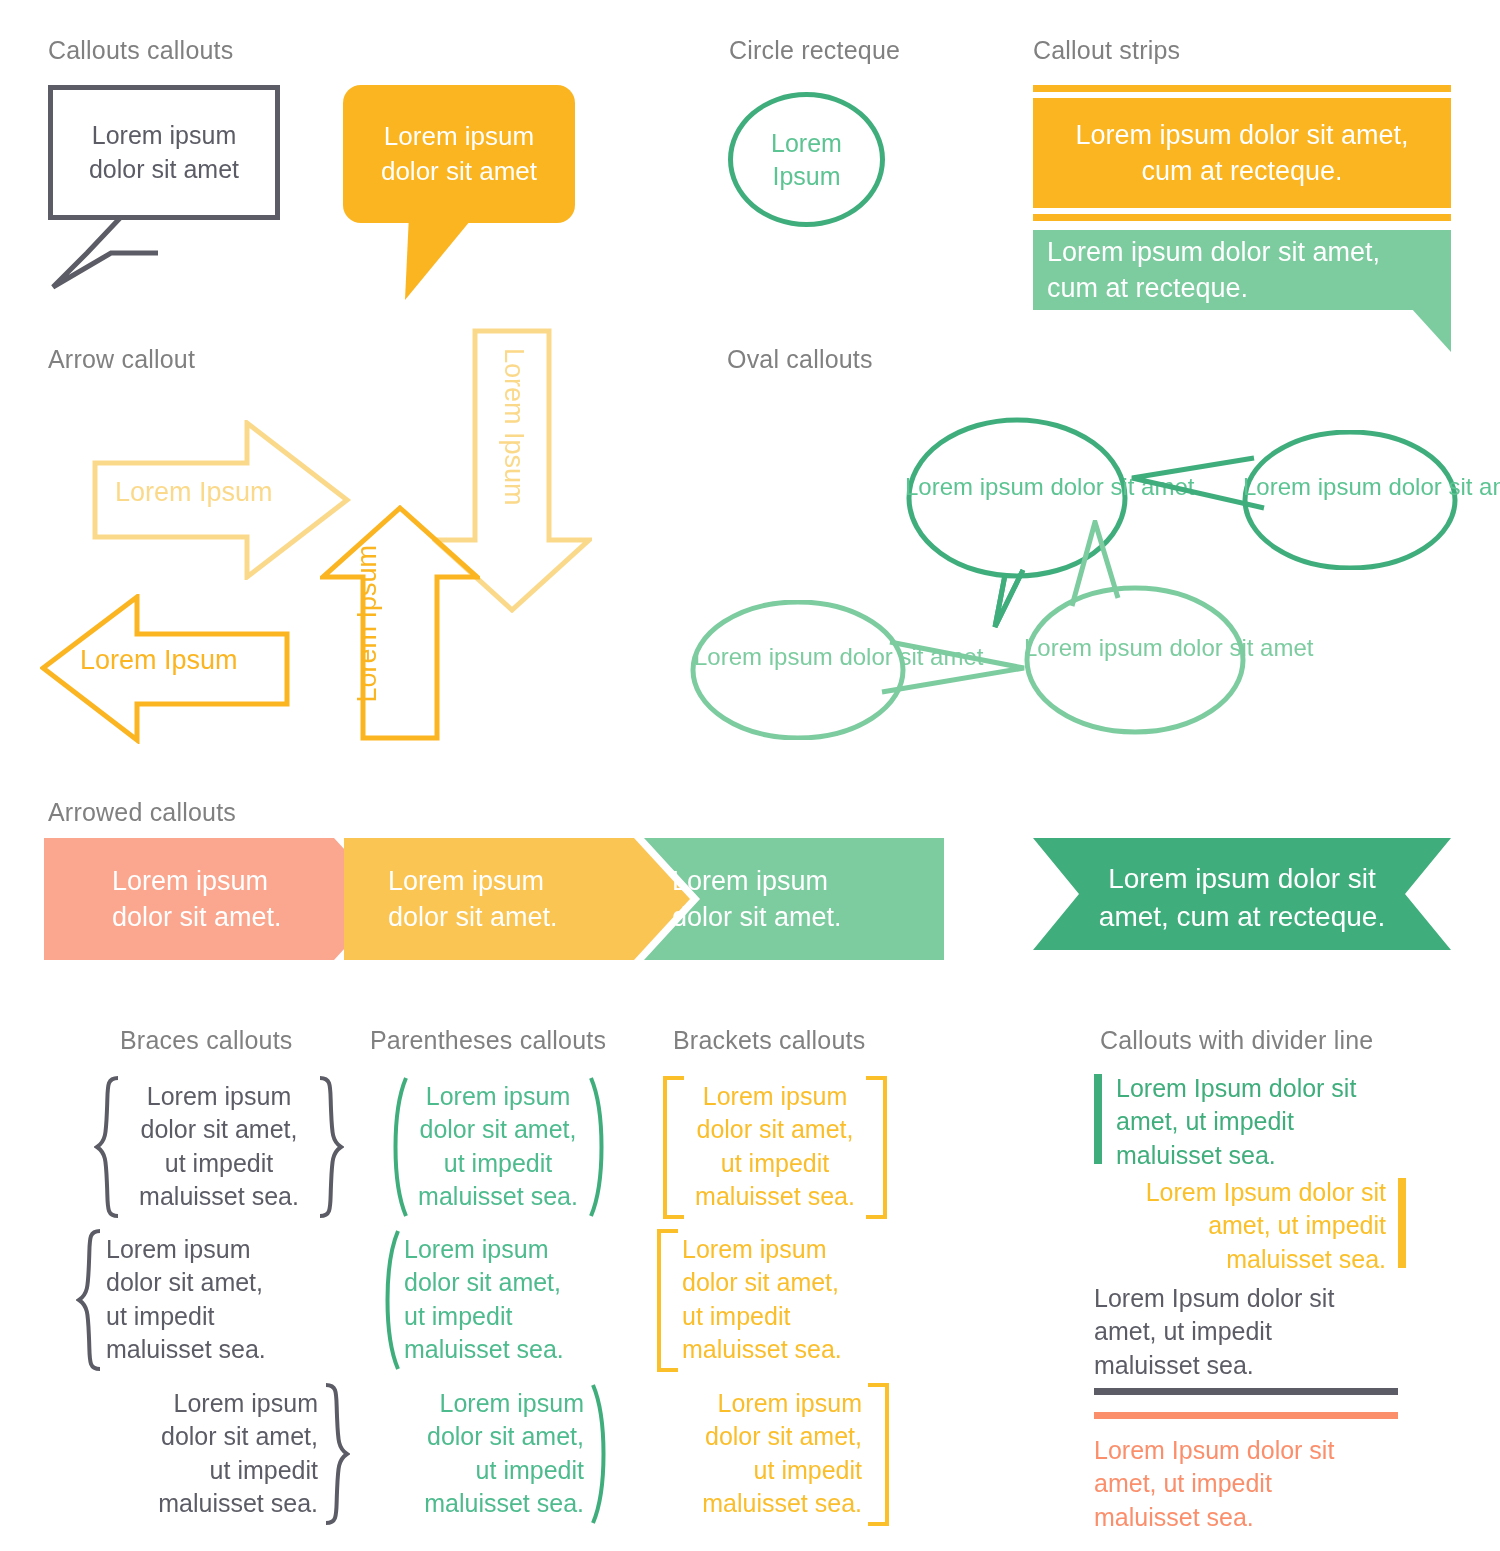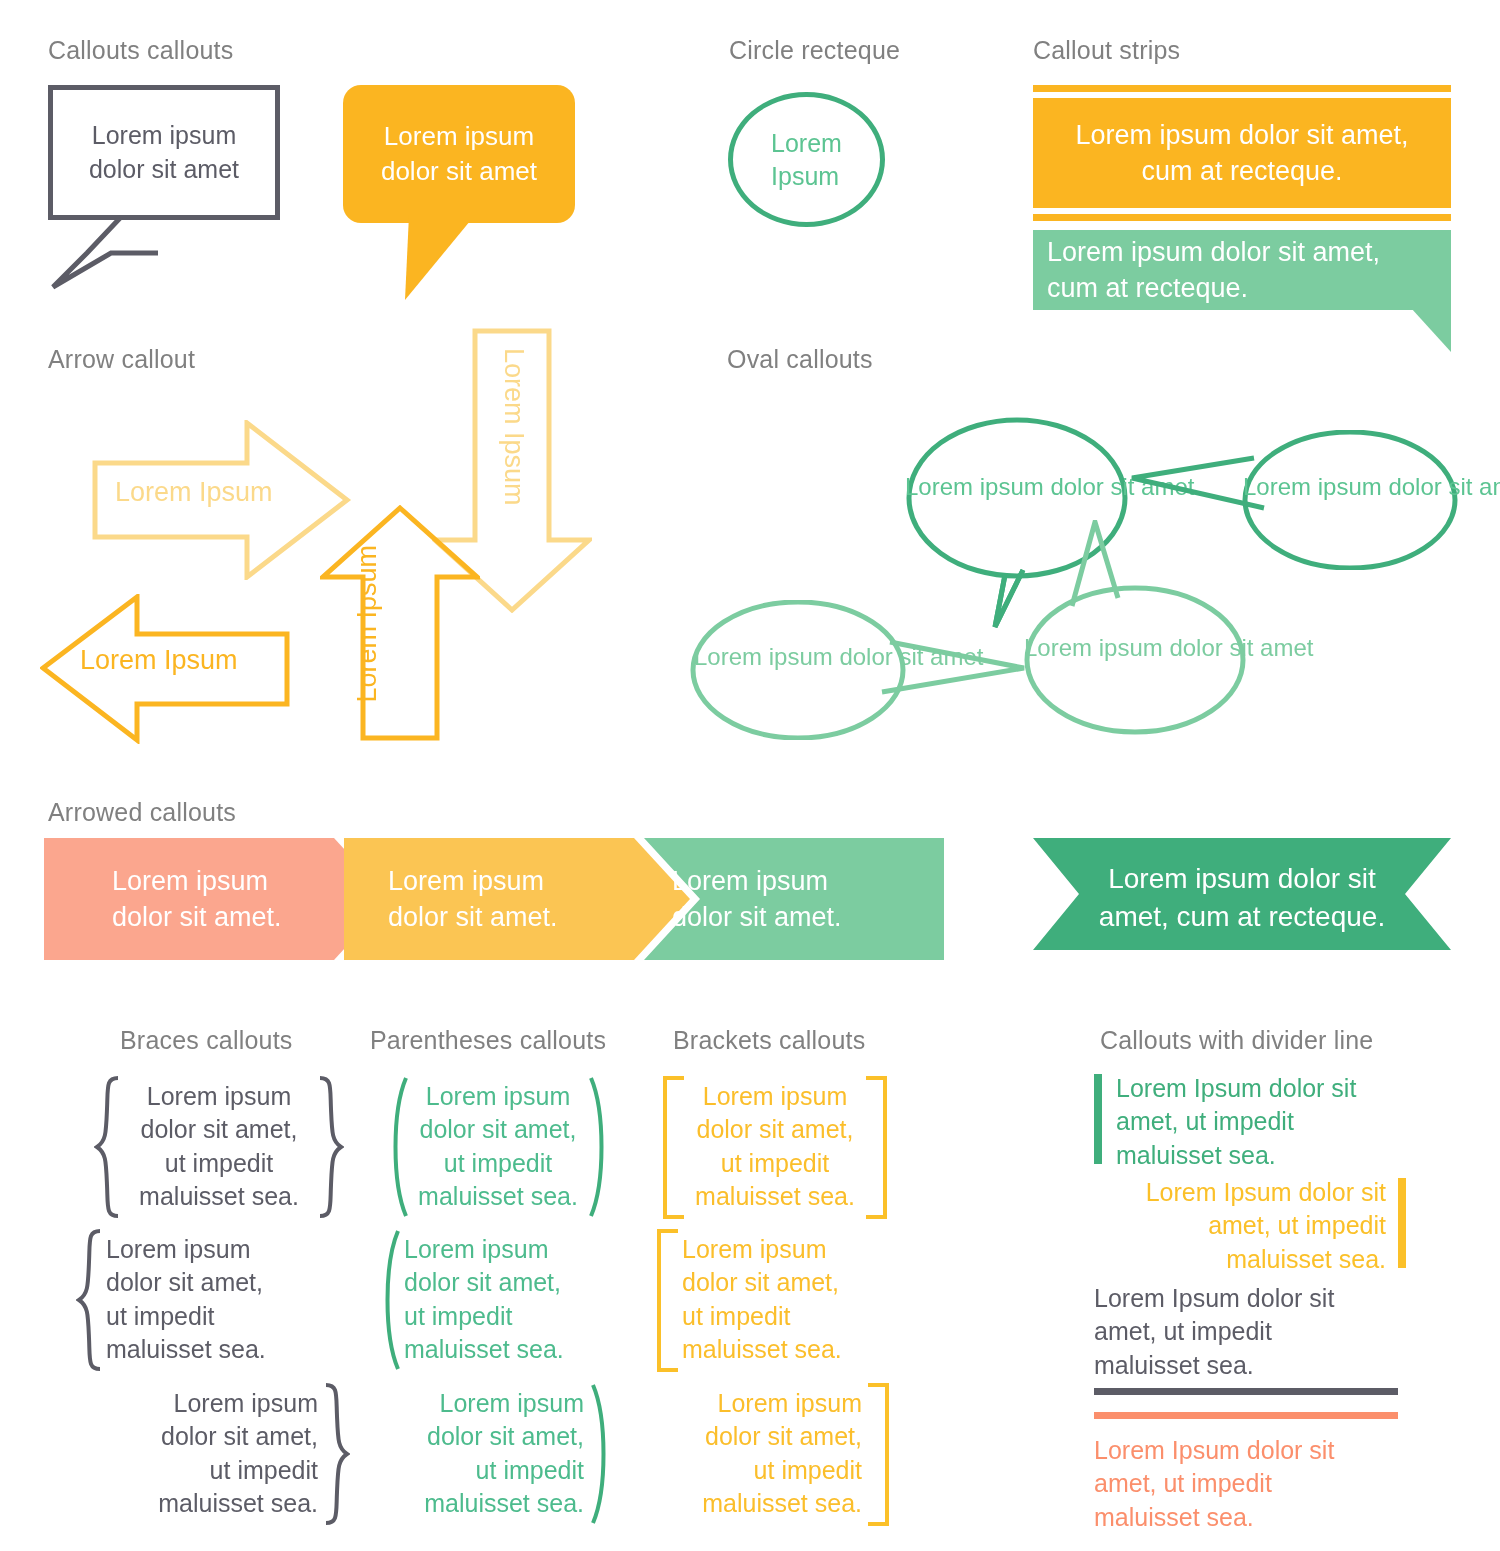--- a/index.html
+++ b/index.html
@@ -13,21 +13,21 @@
   
   .rect-out{box-sizing:border-box;border:5px solid #5c5c66;background:#fff;
             display:flex;align-items:center;justify-content:center;text-align:center;
             color:#5c5c66;font-size:25px;line-height:1.35;}
   .rect-fill{box-sizing:border-box;background:#FBB521;border-radius:18px;
              display:flex;align-items:center;justify-content:center;text-align:center;
              color:#ffffff;font-size:26px;line-height:1.35;}
 
   
   .circ{box-sizing:border-box;border:5px solid #3FAE7C;border-radius:50%;
-        display:flex;align-items:center;justify-content:center;text-align:left;
+        display:flex;align-items:center;justify-content:center;text-align:center;
         color:#5cc492;font-size:25px;line-height:1.3;}
 
   
   .strip-bar{background:#FBB521;}
   .strip-body{background:#FBB521;color:#fff;font-size:27px;line-height:1.35;
               text-align:center;display:flex;align-items:center;justify-content:center;
               box-sizing:border-box;padding:0 24px;}
   .strip-green{background:#7CCCA0;color:#fff;font-size:27px;line-height:1.35;
                text-align:left;display:flex;align-items:center;box-sizing:border-box;padding:0 14px;}
 

